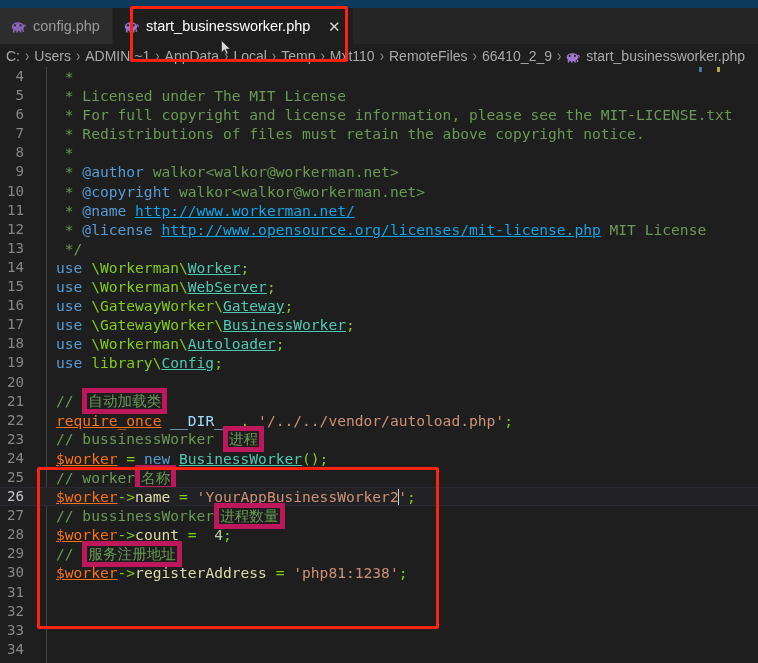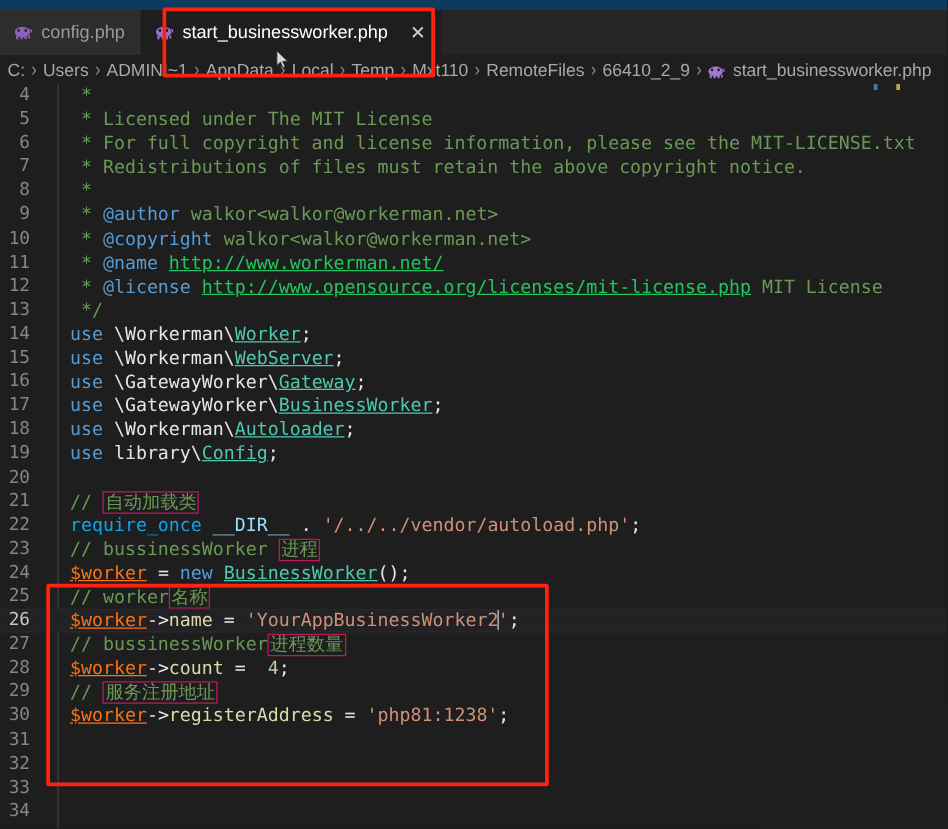--- a/index.html
+++ b/index.html
@@ -159,34 +159,34 @@
     top: 0;
     bottom: 0;
     width: 1px;
     background: #404040;
     pointer-events: none;
   }
 
   
   .c-com   { color: #6a9955; }          
   .c-tag   { color: #569cd6; }          
-  .c-link  { color: #22c55e; text-decoration: underline; }
+  .c-link  { color: #0ea5e9; text-decoration: underline; }
   .c-kw    { color: #569cd6; }          
   .c-type  { color: #4ec9b0; text-decoration: underline; }          
   .c-str   { color: #ce9178; }          
-  .c-fn    { color: #0ea5e9; }          
+  .c-fn    { color: #f97316; text-decoration: underline; }          
   .c-const { color: #9cdcfe; }          
   .c-var   { color: #f97316; text-decoration: underline; }          
   .c-prop  { color: #dcdcaa; }          
   .c-num   { color: #b5cea8; }
-  .c-plain { color: #e5e5e5; }
+  .c-plain { color: #84cc16; }
 
   
   .cjk-box {
-    border: 1px solid #be185d;
+    border: 5px solid #be185d;
     padding: 0 1px;
     margin: 0 0px;
     display: inline-block;
     line-height: 16px;
     color: #6a9955;
   }
 
   
   .caret {
     display: inline-block;

